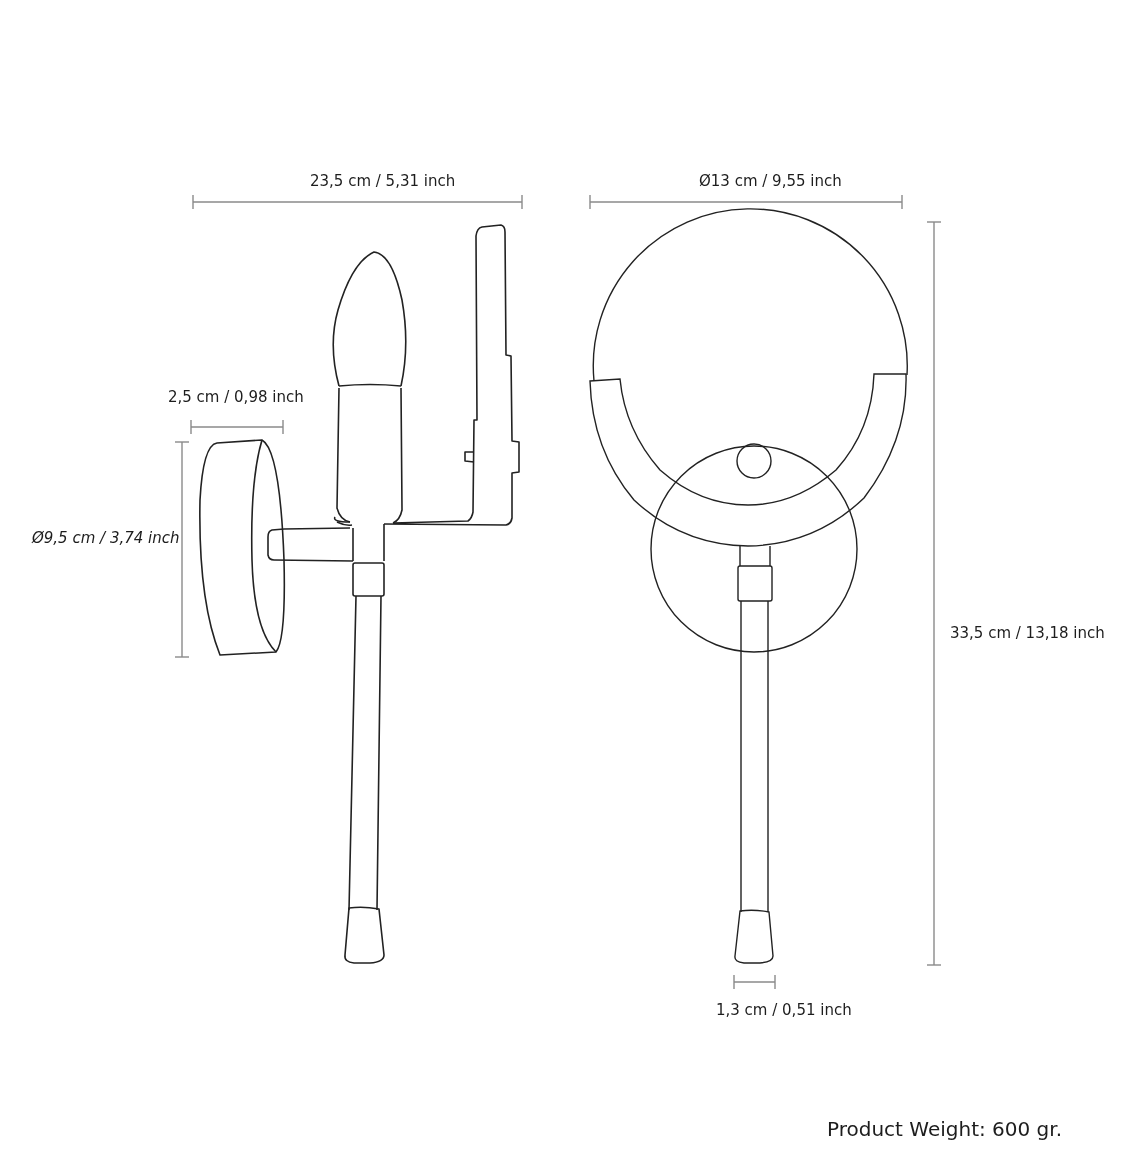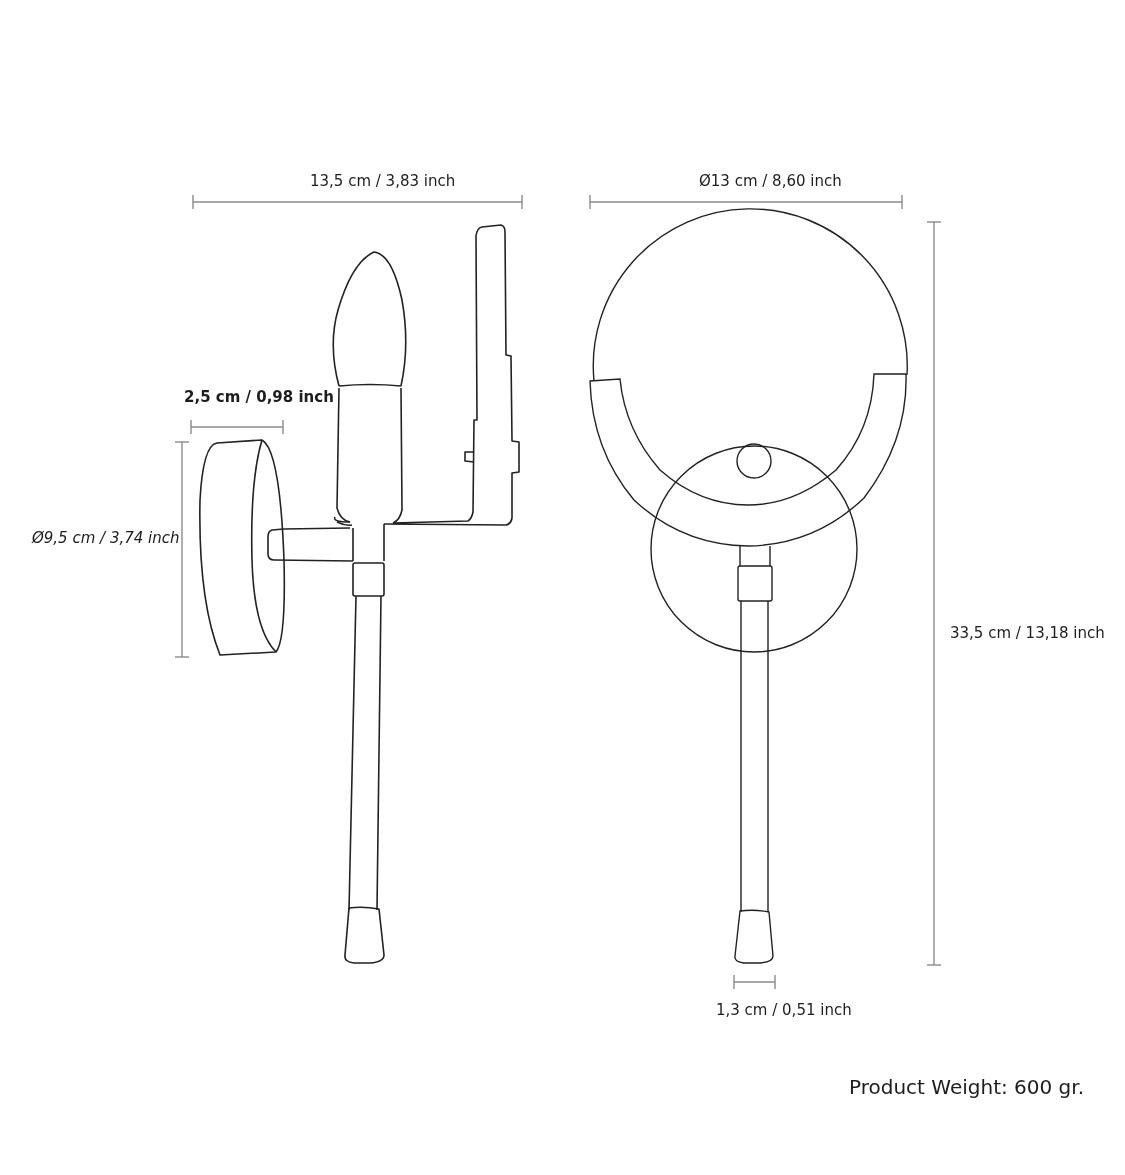--- a/index.html
+++ b/index.html
@@ -77,19 +77,19 @@
     <circle cx="754" cy="461" r="17"></circle>
 
     <path d="M740,546 L740,566 M770,546 L770,566"></path>
     <rect x="738" y="566" width="34" height="35" rx="2"></rect>
     <path d="M741,601 L741,912 M768,601 L768,912"></path>
 
     <path d="M740,911 Q754,909 769,912 L773,956 Q773,962 760,963 L744,963 Q734,962 735,956 Z"></path>
   </g>
 </svg>
 
-<div class="label" style="left:310px; top:172px;">13,5 cm / 3,83 inch</div>
-<div class="label" style="left:699px; top:172px;">Ø13 cm / 8,60 inch</div>
-<div class="label" style="left:184px; top:388px;font-weight:bold;">2,5 cm / 0,98 inch</div>
+<div class="label" style="left:310px; top:172px;">23,5 cm / 5,31 inch</div>
+<div class="label" style="left:699px; top:172px;">Ø13 cm / 9,55 inch</div>
+<div class="label" style="left:168px; top:388px;">2,5 cm / 0,98 inch</div>
 <div class="label" style="left:32px; top:529px;font-style:italic;">Ø9,5 cm / 3,74 inch</div>
 <div class="label" style="left:950px; top:624px;text-align:right;">33,5 cm / 13,18 inch</div>
 <div class="label" style="left:699px; top:1001px;margin-left:17px;">1,3 cm / 0,51 inch</div>
-<div class="weight" style="left:827px; top:1075px;margin-left:22px;">Product Weight: 600 gr.</div>
+<div class="weight" style="left:827px; top:1117px;">Product Weight: 600 gr.</div>
 
 </body></html>

